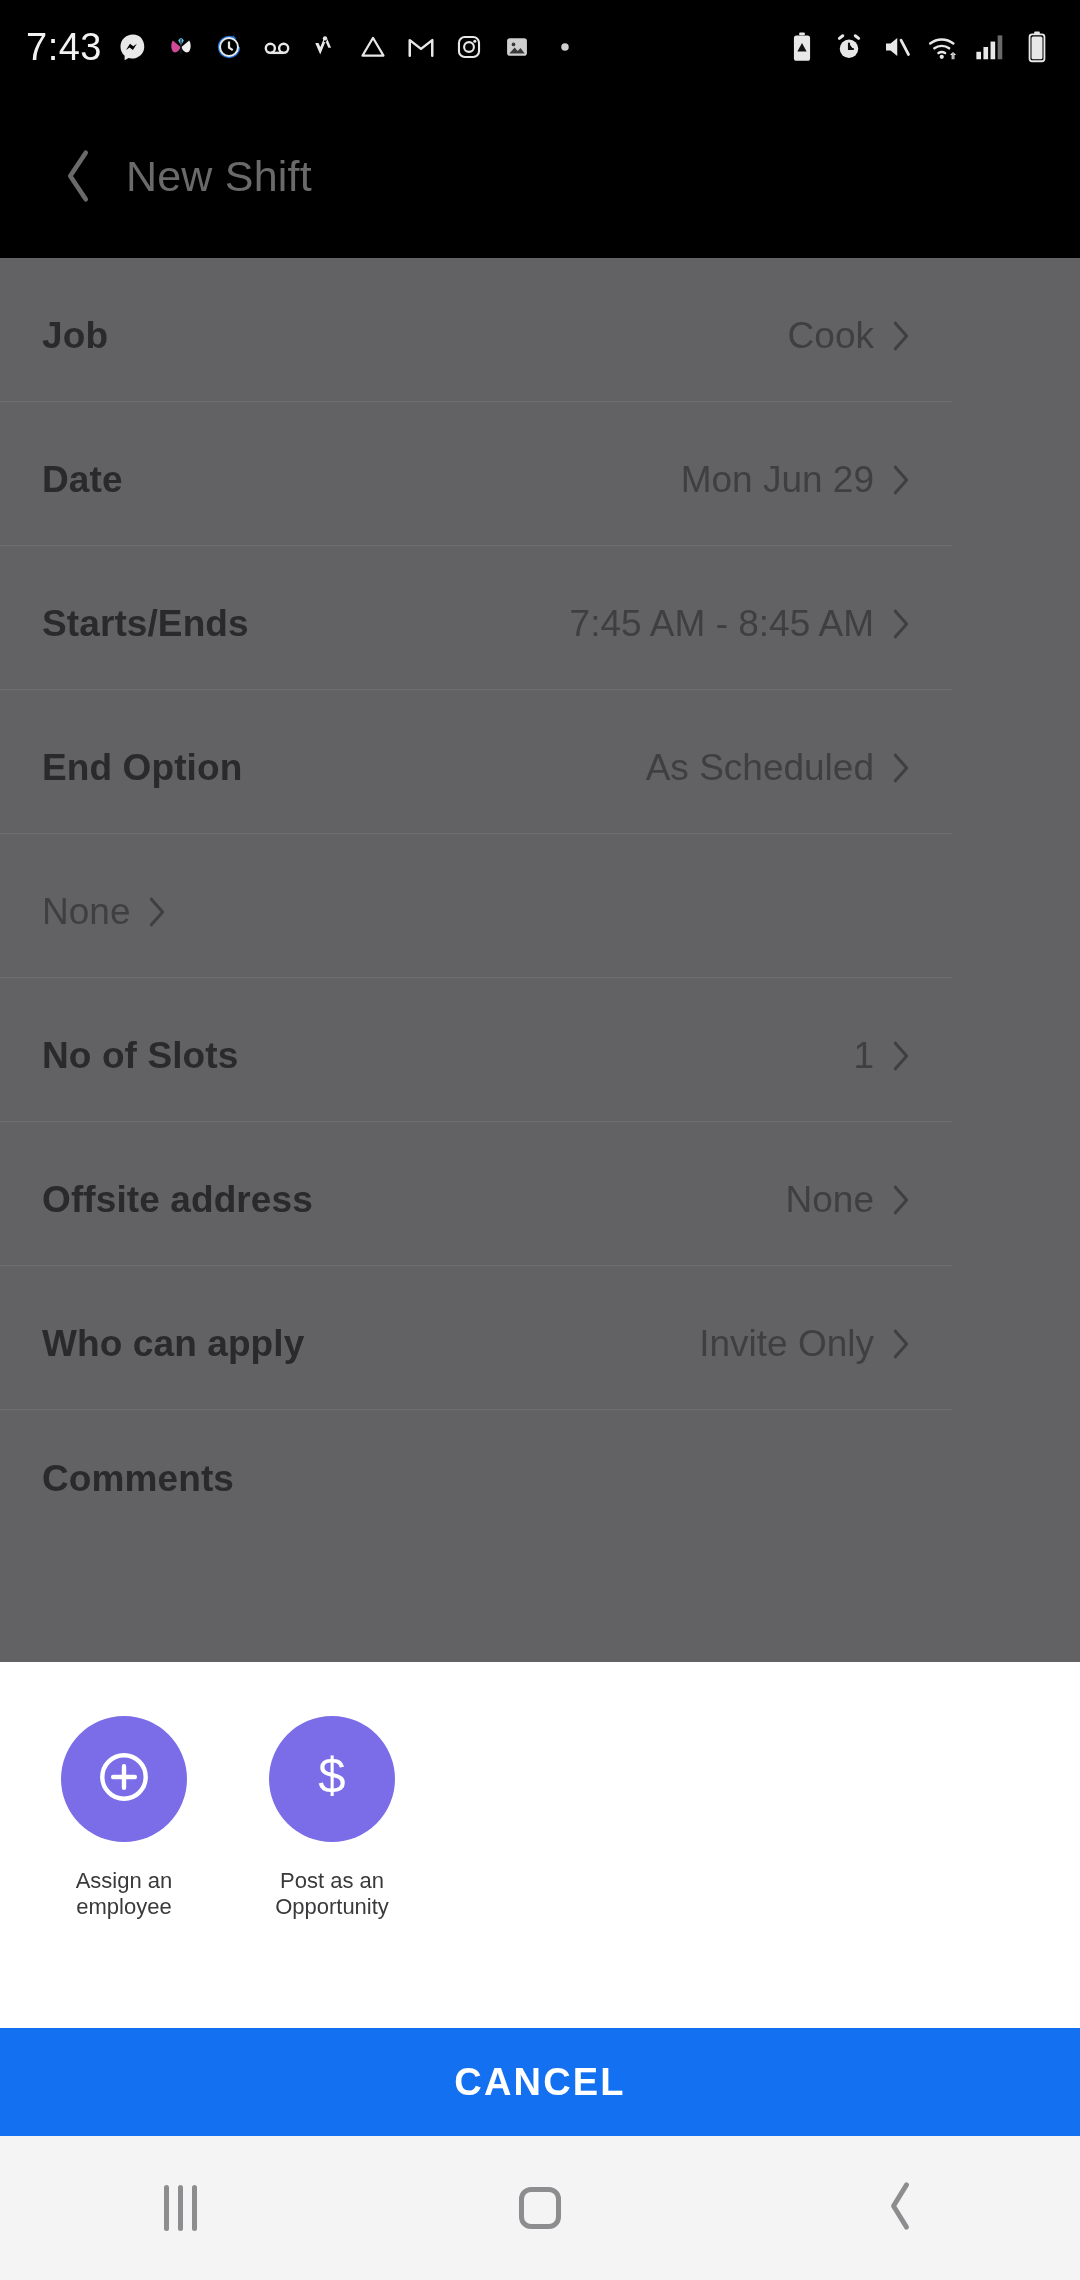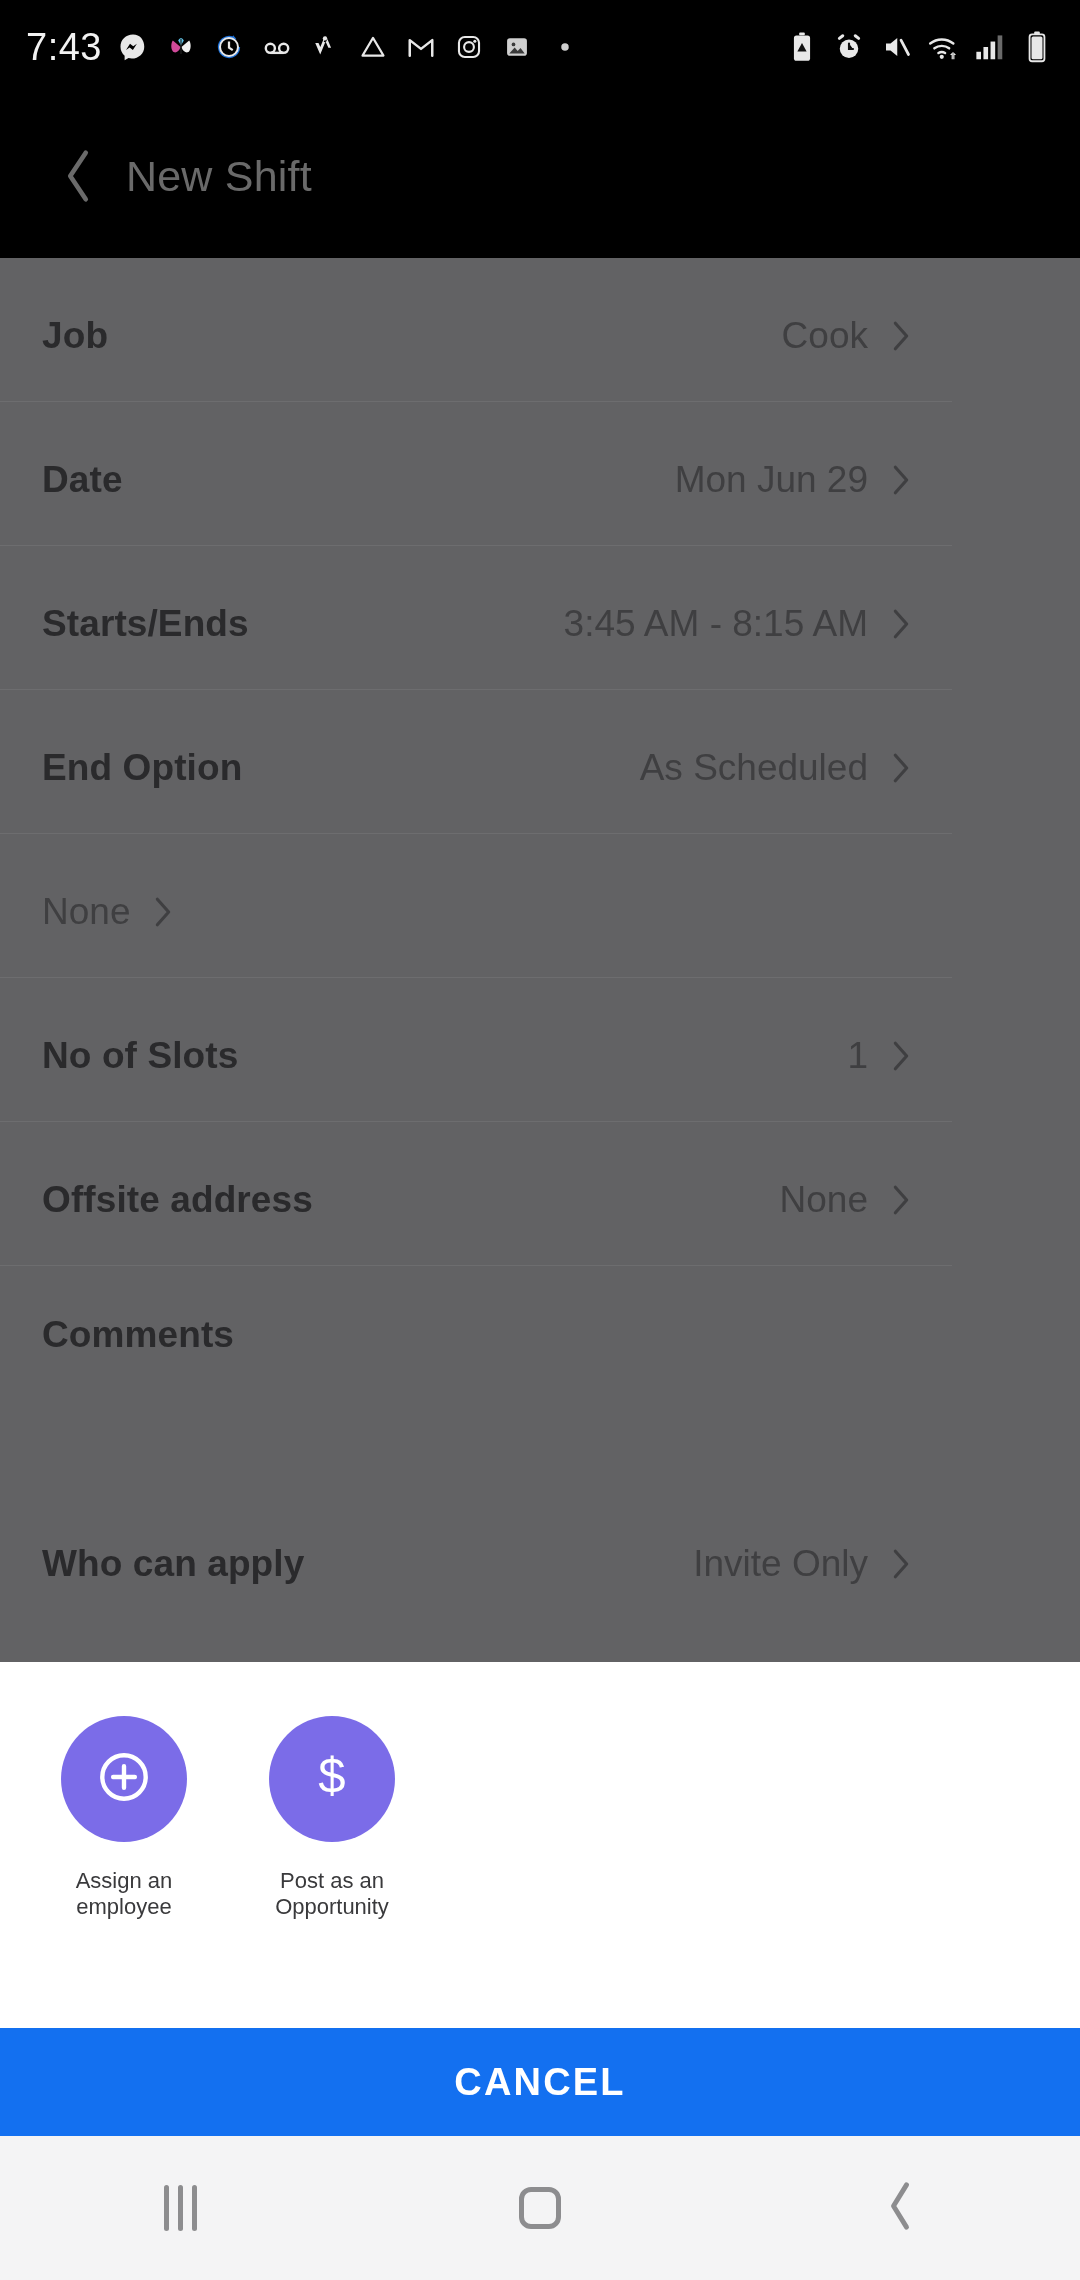--- a/index.html
+++ b/index.html
@@ -43,21 +43,21 @@
   .row{
     position:relative; height:144px; width:952px;
     display:flex; align-items:center; justify-content:space-between;
     padding:12px 40px 0 42px;
     border-bottom:1px solid #6d6d6f;
   }
   .row:last-child{ border-bottom:none; }
   .row-label{
     font-size:37px; font-weight:bold; color:#2a2a2c; letter-spacing:.1px;
   }
-  .row-right{ display:flex; align-items:center; gap:22px; }
+  .row-right{ display:flex; align-items:center; gap:16px; }
   .row-value{ font-size:37px; color:#3f3f41; font-weight:400; }
   .row-chev{ width:22px; height:38px; display:flex; align-items:center; justify-content:center; }
   .row-tall{ height:220px; align-items:flex-start; padding-top:48px; border-bottom:none; }
 
   
   .sheet{
     position:absolute; top:1662px; left:0; width:1080px; height:366px;
     background:#ffffff;
   }
   .actions{
@@ -257,21 +257,21 @@
           <svg width="20" height="34" viewBox="0 0 14 24">
               <path fill="none" stroke="#3f3f41" stroke-width="2.2" stroke-linecap="round" stroke-linejoin="round" d="M3 3l8 9-8 9"></path>
             </svg>
         </span>
       </span>
     </div>
 
     <div class="row">
       <span class="row-label">Starts/Ends</span>
       <span class="row-right">
-        <span class="row-value">3:45 AM - 8:15 AM</span>
+        <span class="row-value">7:45 AM - 8:45 AM</span>
         <span class="row-chev">
           <svg width="20" height="34" viewBox="0 0 14 24">
               <path fill="none" stroke="#3f3f41" stroke-width="2.2" stroke-linecap="round" stroke-linejoin="round" d="M3 3l8 9-8 9"></path>
             </svg>
         </span>
       </span>
     </div>
 
     <div class="row">
       <span class="row-label">End Option</span>
@@ -305,42 +305,42 @@
               <path fill="none" stroke="#3f3f41" stroke-width="2.2" stroke-linecap="round" stroke-linejoin="round" d="M3 3l8 9-8 9"></path>
             </svg>
         </span>
       </span>
     </div>
 
     <div class="row">
       <span class="row-label">Offsite address</span>
       <span class="row-right">
         <span class="row-value">None</span>
+        <span class="row-chev">
+          <svg width="20" height="34" viewBox="0 0 14 24">
+              <path fill="none" stroke="#3f3f41" stroke-width="2.2" stroke-linecap="round" stroke-linejoin="round" d="M3 3l8 9-8 9"></path>
+            </svg>
+        </span>
+      </span>
+    </div>
+
+    <div class="row">
+      <span class="row-label">Who can apply</span>
+      <span class="row-right">
+        <span class="row-value">Invite Only</span>
         <span class="row-chev">
           <svg width="20" height="34" viewBox="0 0 14 24">
               <path fill="none" stroke="#3f3f41" stroke-width="2.2" stroke-linecap="round" stroke-linejoin="round" d="M3 3l8 9-8 9"></path>
             </svg>
         </span>
       </span>
     </div>
 
     <div class="row row-tall">
       <span class="row-label">Comments</span>
-    </div>
-
-    <div class="row">
-      <span class="row-label">Who can apply</span>
-      <span class="row-right">
-        <span class="row-value">Invite Only</span>
-        <span class="row-chev">
-          <svg width="20" height="34" viewBox="0 0 14 24">
-              <path fill="none" stroke="#3f3f41" stroke-width="2.2" stroke-linecap="round" stroke-linejoin="round" d="M3 3l8 9-8 9"></path>
-            </svg>
-        </span>
-      </span>
     </div>
 
   </div>
 
   <div class="sheet">
     <div class="actions">
 
       <div class="action">
         <div class="action-circle">
           <span>

